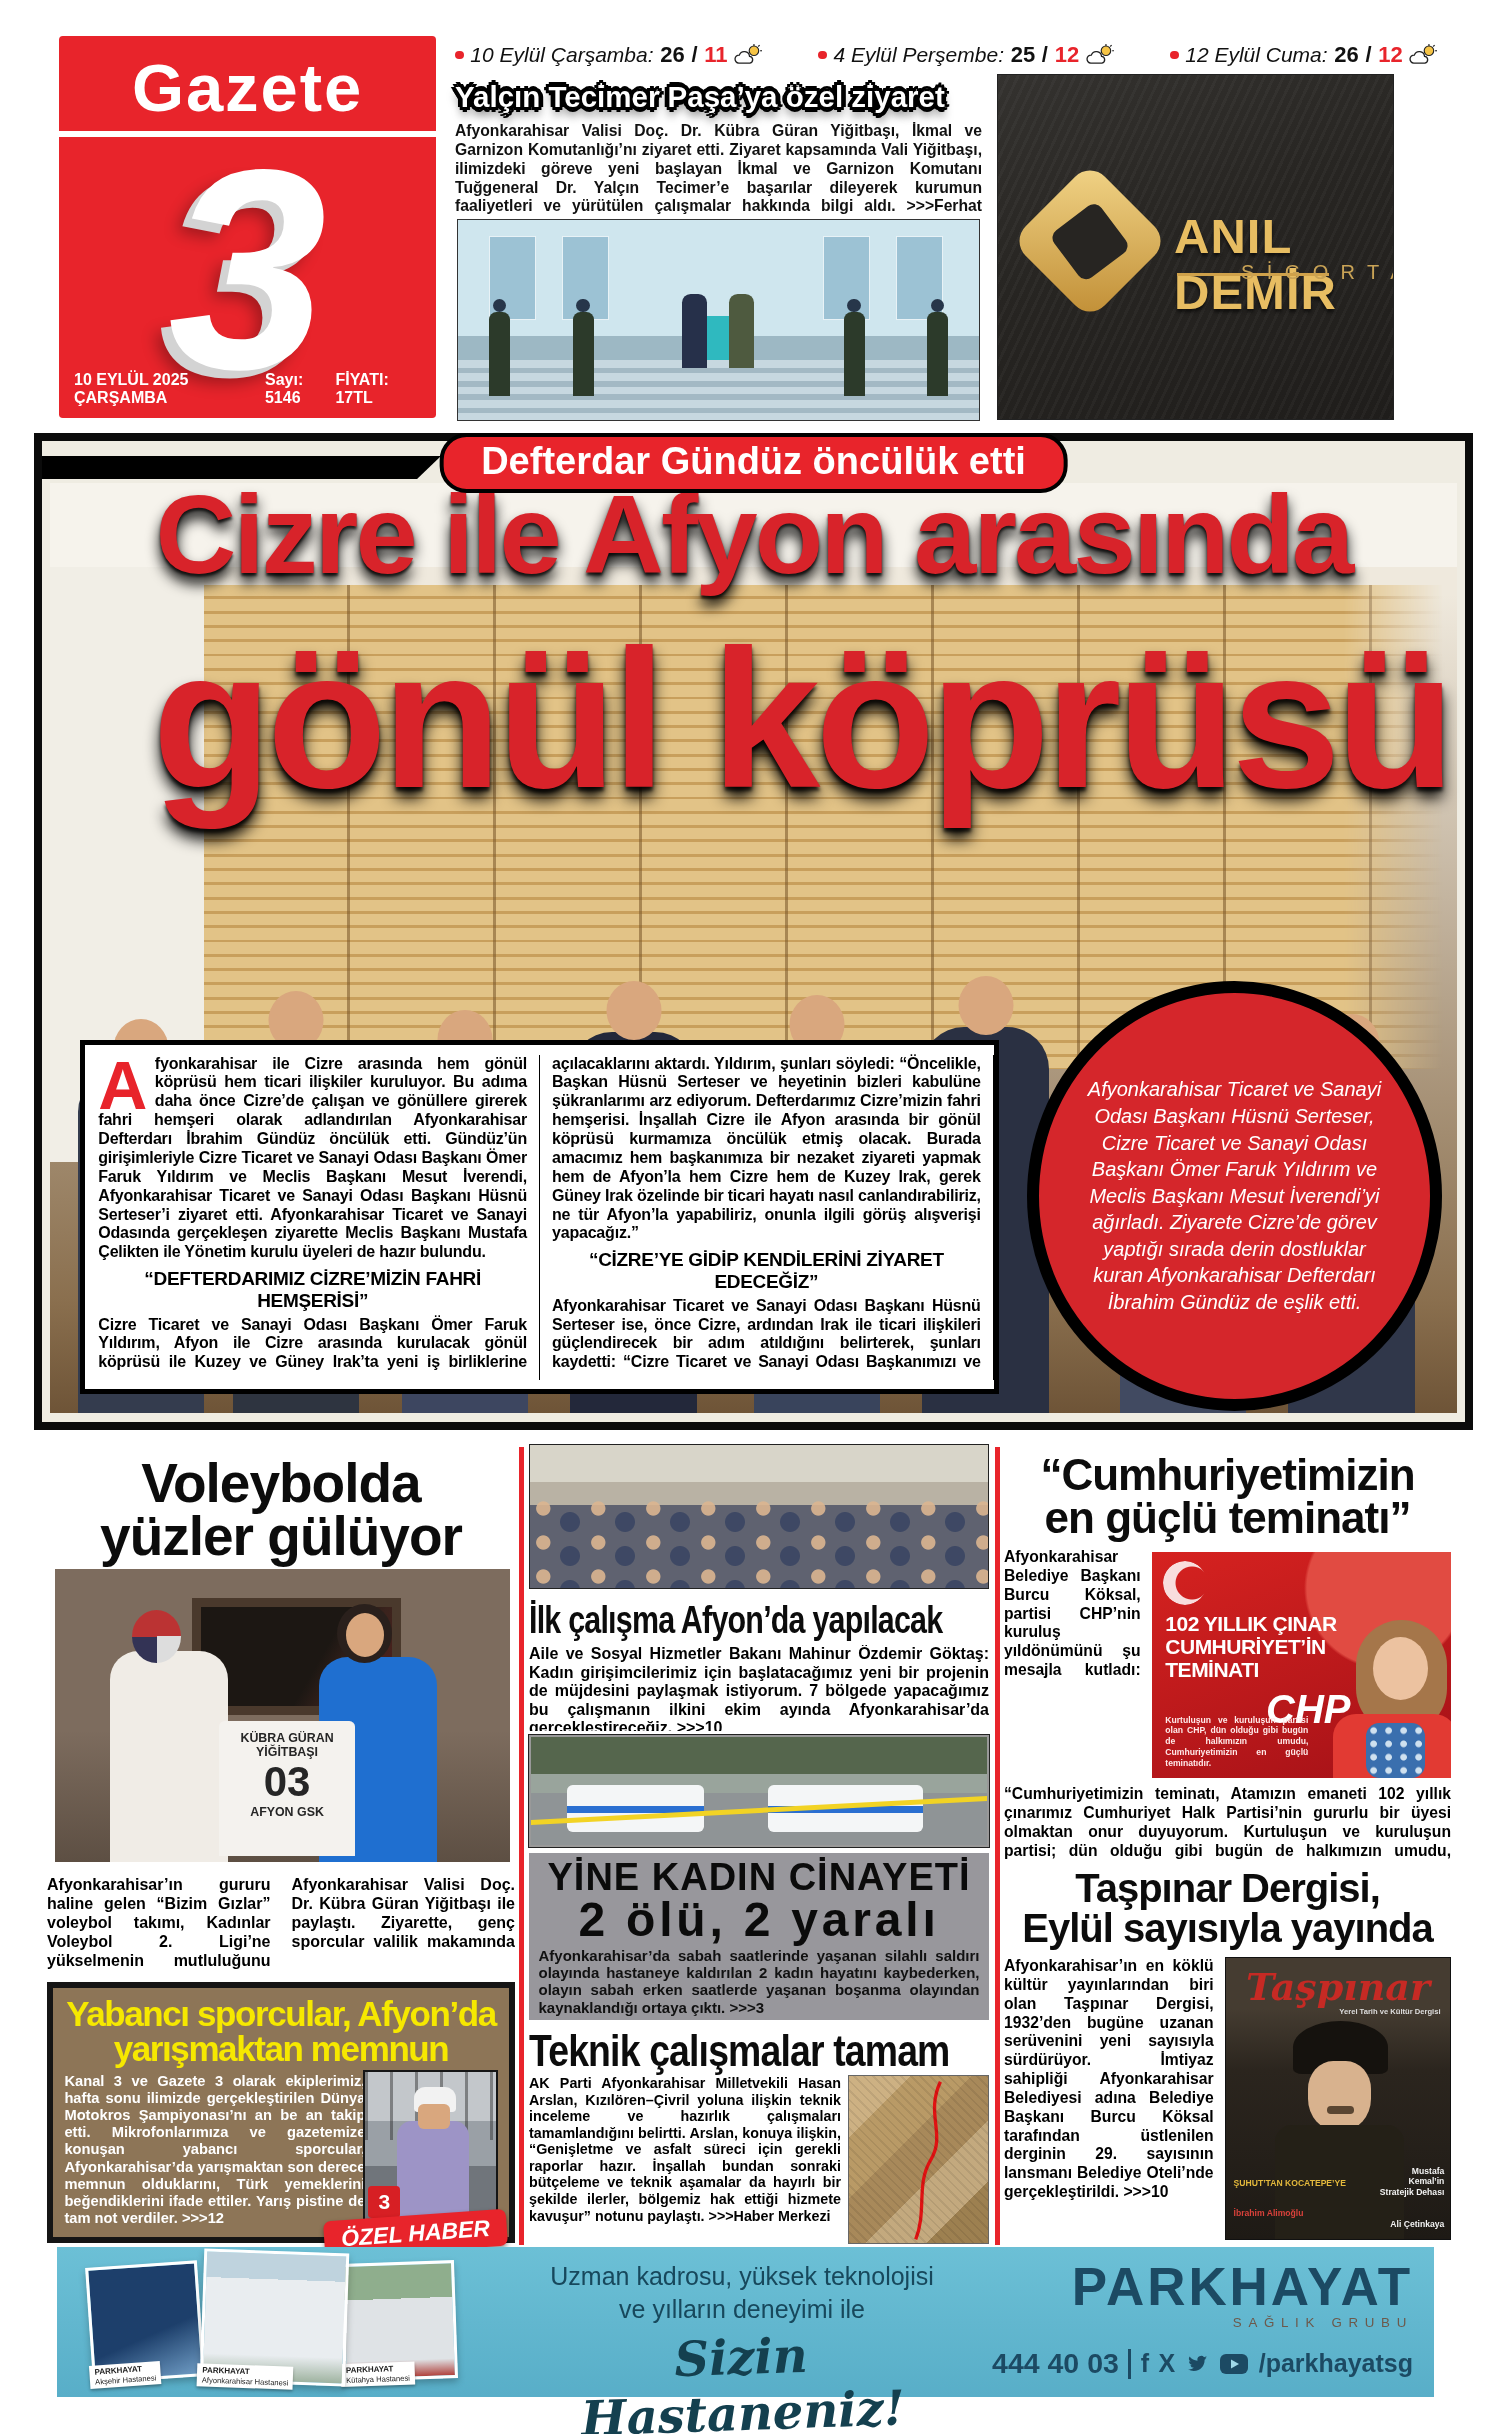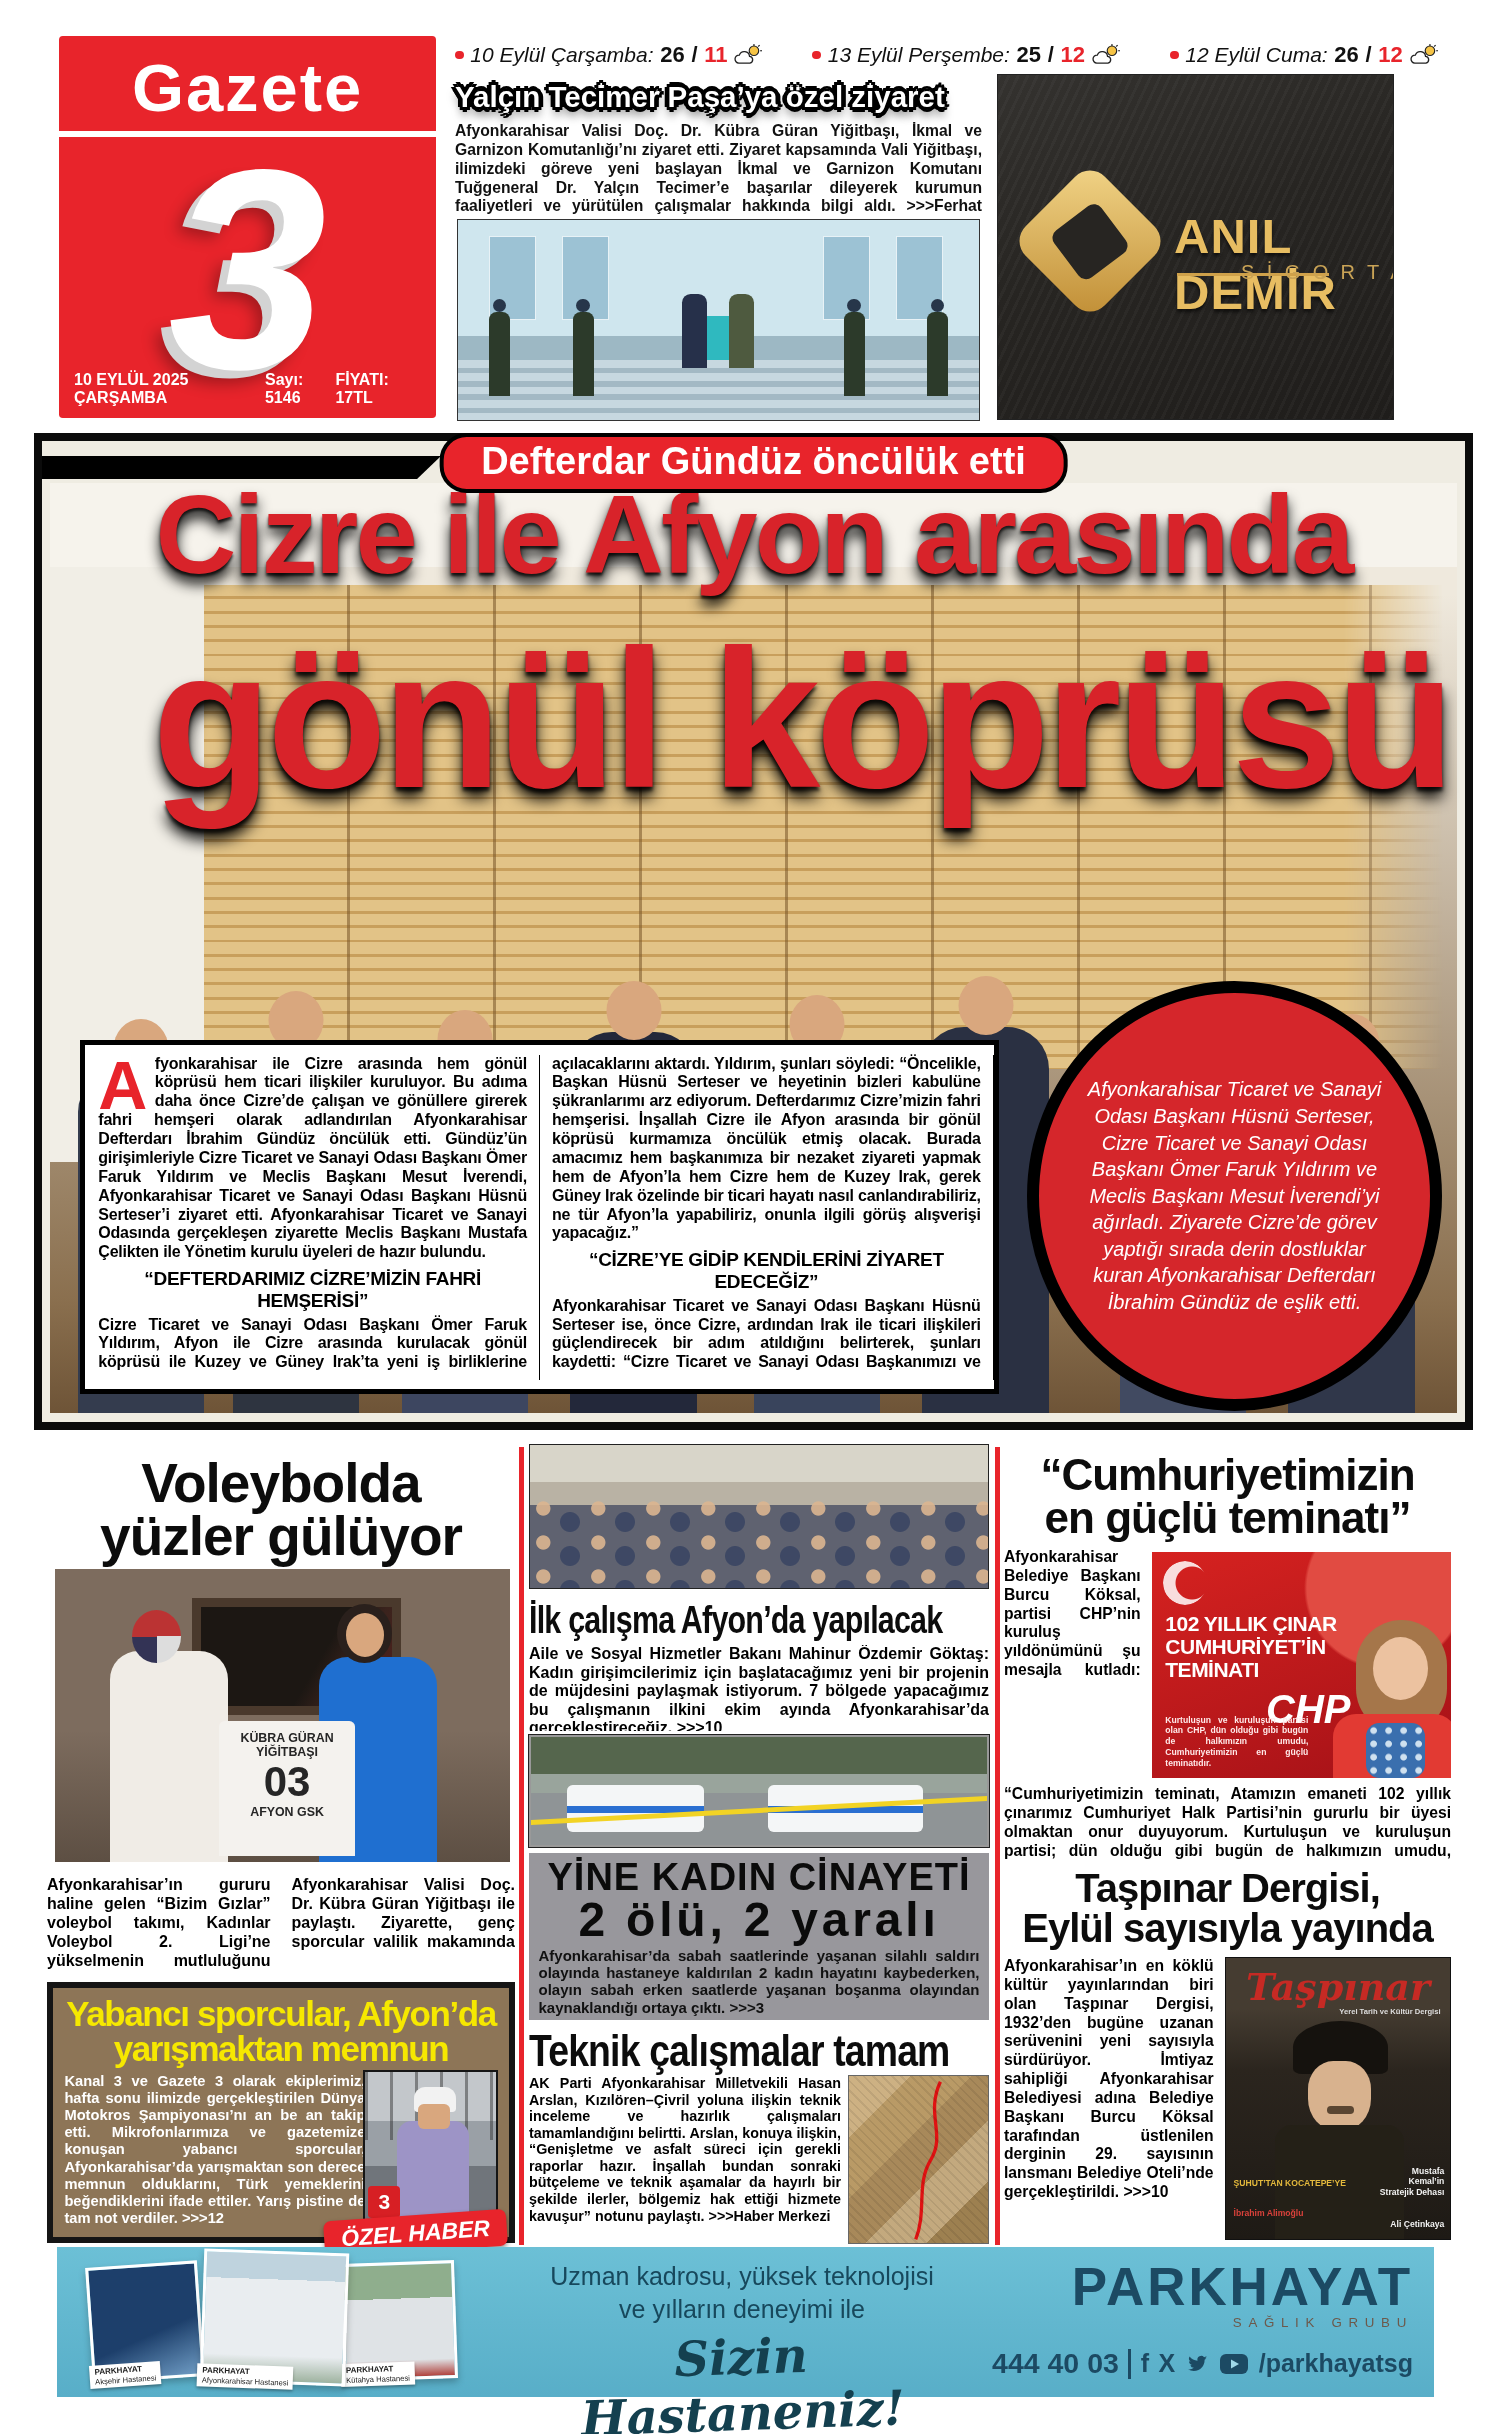--- a/index.html
+++ b/index.html
@@ -205,21 +205,21 @@
           <g stroke="#222" stroke-width="1.2">
             <line x1="21" y1="0" x2="21" y2="2"></line>
             <line x1="27.5" y1="7" x2="29.5" y2="7"></line>
             <line x1="25.5" y1="2.5" x2="27" y2="1"></line>
           </g>
           <path d="M5 20a4.2 4.2 0 0 1 .6-8.4 5.6 5.6 0 0 1 10.8 1.3 3.6 3.6 0 0 1 .4 7.1z" fill="#fff" stroke="#222" stroke-width="1.4"></path>
         </svg>
     </div>
     <div class="wx">
       <span class="wx-dot"></span>
-      <span class="wx-date">13 Eylül Perşembe:</span>
+      <span class="wx-date">4 Eylül Perşembe:</span>
       <span class="wx-high">25</span>
         <span class="wx-slash">/</span>
         <span class="wx-low">12</span>
       <svg class="wx-ic" width="28.5" height="23" viewBox="0 0 30 24">
           <circle cx="21" cy="7" r="5" fill="#f6c445" stroke="#222" stroke-width="1.2"></circle>
           <g stroke="#222" stroke-width="1.2">
             <line x1="21" y1="0" x2="21" y2="2"></line>
             <line x1="27.5" y1="7" x2="29.5" y2="7"></line>
             <line x1="25.5" y1="2.5" x2="27" y2="1"></line>
           </g>

